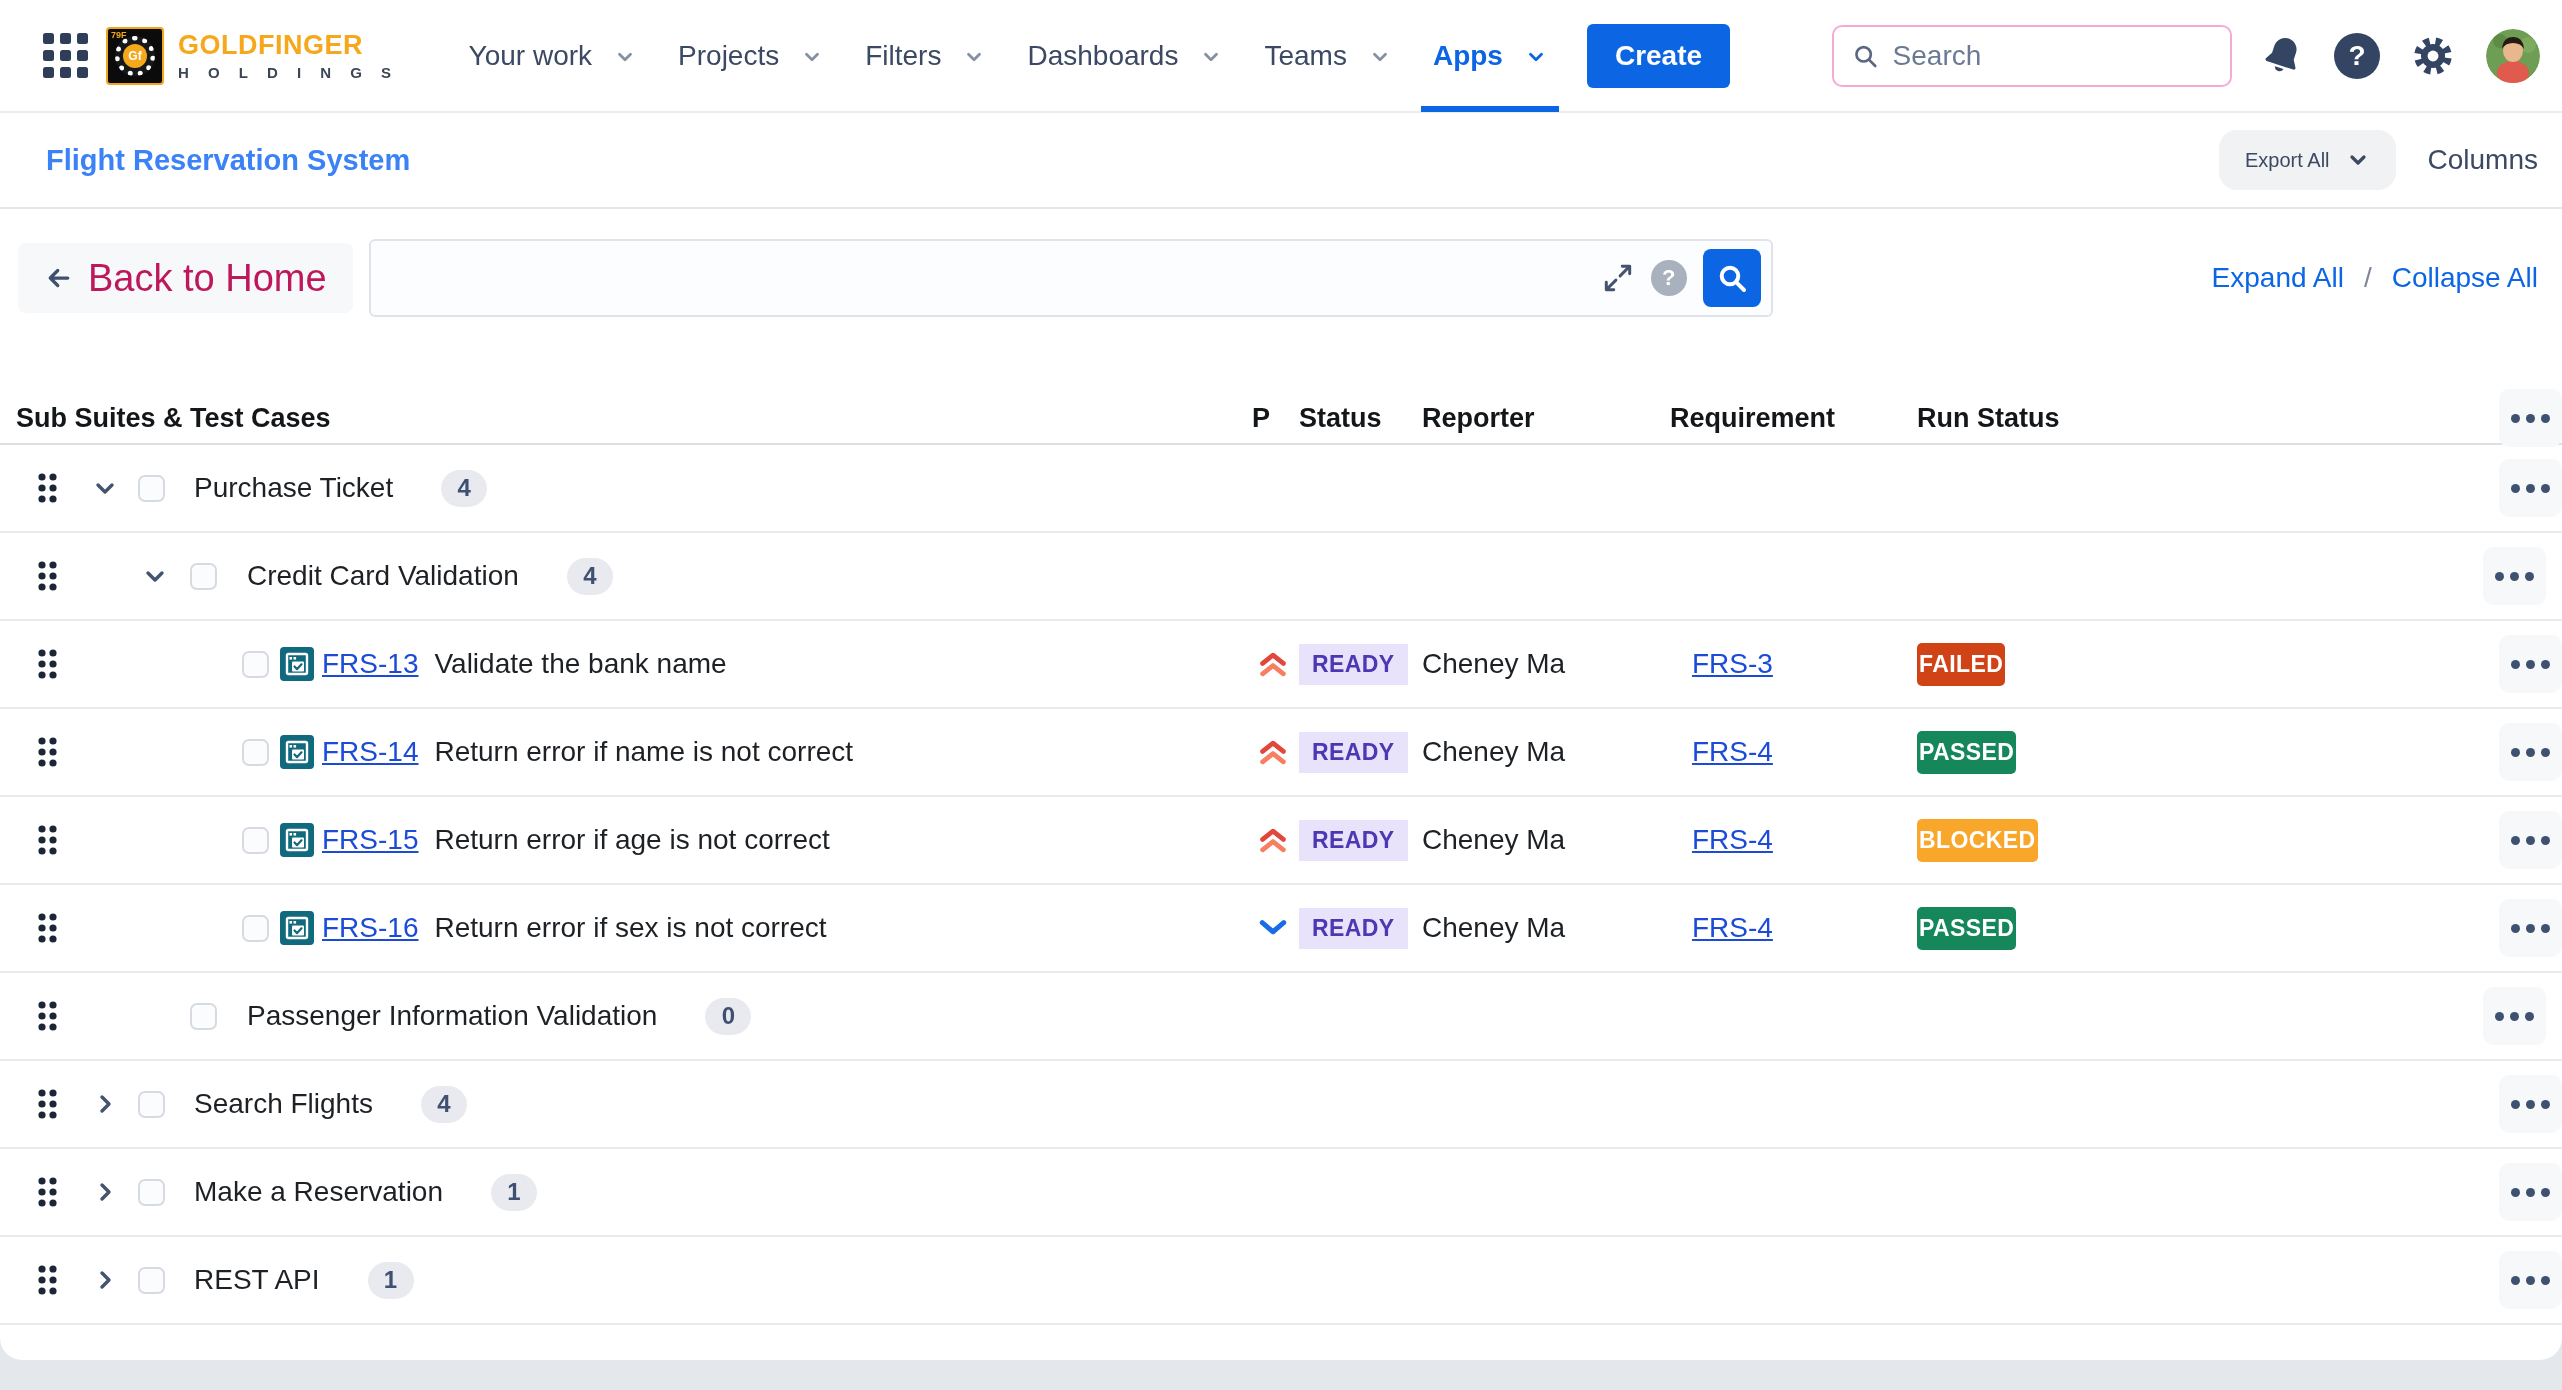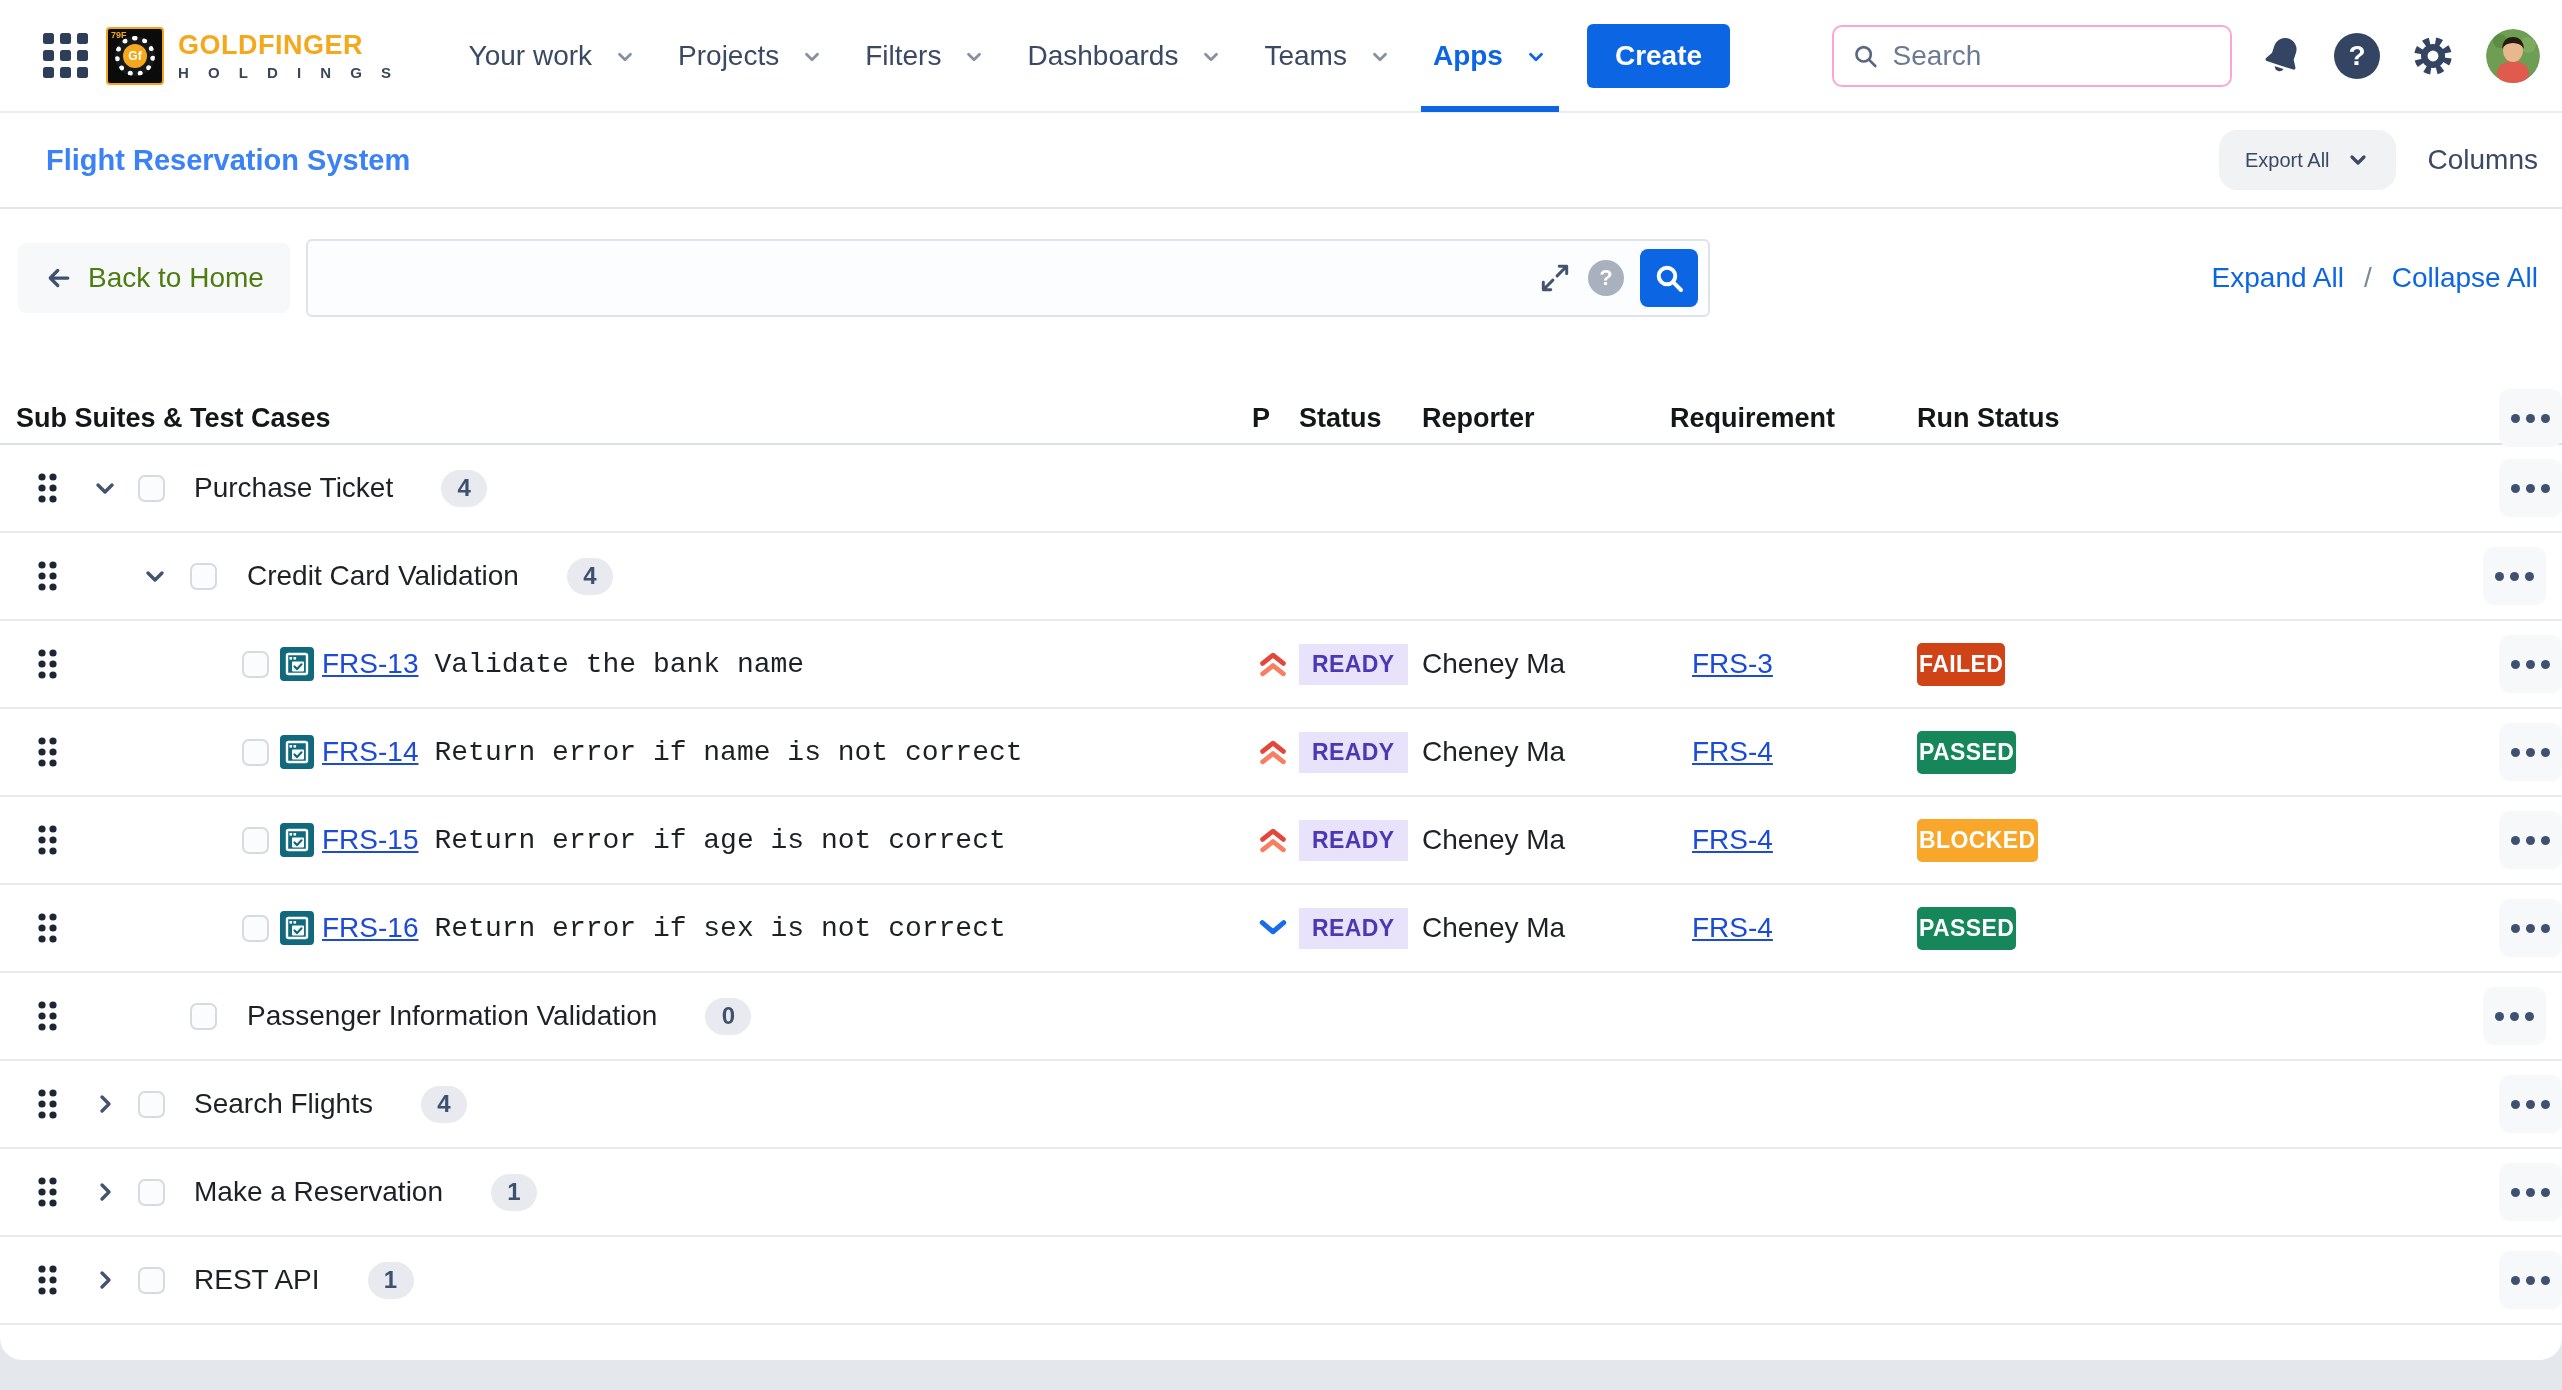--- a/index.html
+++ b/index.html
@@ -48,21 +48,21 @@
   .page-title { font-size:29px; font-weight:700; color:#3b82f6; }
   .export-btn { margin-left:auto; height:60px; padding:0 26px; background:#F1F2F4; border:none; border-radius:18px;
                 display:flex; align-items:center; gap:16px; font-size:20px; font-weight:500; color:#3B4963;
                 font-family:inherit; cursor:pointer; }
   .columns-btn { margin-left:32px; background:none; border:none; font-size:28px; font-weight:500; color:#3B4963;
                  font-family:inherit; cursor:pointer; }
 
   
   .toolbar { display:flex; align-items:center; padding:30px 24px 0 18px; }
   .back-btn { height:70px; padding:0 26px; background:#F7F8F9; border:none; border-radius:8px; display:flex;
-              align-items:center; gap:14px; font-size:28px; font-weight:500; color:#4d7c0f; font-family:inherit; cursor:pointer; }
+              align-items:center; gap:14px; font-size:38px; font-weight:500; color:#be185d; font-family:inherit; cursor:pointer; }
   .filter-box { margin-left:16px; width:1404px; height:78px; background:#FCFDFE; border:2px solid #E0E3E9;
                 border-radius:6px; display:flex; align-items:center; padding:0 10px 0 18px; gap:16px; }
   .filter-box input { flex:1; border:none; outline:none; background:transparent; font-size:28px; font-family:inherit; color:#1D2125; }
   .qhelp { width:36px; height:36px; border-radius:50%; background:#A9B1BE; color:#fff; font-size:22px; font-weight:800;
            display:flex; align-items:center; justify-content:center; border:none; cursor:pointer; }
   .filter-search-btn { width:58px; height:58px; background:var(--accent); border:none; border-radius:8px;
                        display:flex; align-items:center; justify-content:center; cursor:pointer; }
   .tree-links { margin-left:auto; display:flex; align-items:center; font-size:28px; font-weight:500; }
   .tree-links a { color:var(--accent); text-decoration:none; cursor:pointer; }
   .tree-links .slash { color:#7D8799; margin:0 20px; font-weight:400; }
@@ -79,21 +79,21 @@
   .checkbox { flex:none; width:27px; height:27px; border:2px solid #D7DBE1; background:#FBFCFD; border-radius:7px; cursor:pointer; }
   .lvl1 .chev { margin-left:33px; }  .lvl1 .checkbox { margin-left:21px; }  .lvl1 .suite-label { margin-left:29px; }
   .lvl2 .chev { margin-left:83px; }  .lvl2 .checkbox { margin-left:23px; }  .lvl2 .suite-label { margin-left:30px; }
   .nochev .checkbox { margin-left:130px; }
   .lvl3 .checkbox { margin-left:182px; }
   .suite-label { font-size:28px; color:#1D2125; }
   .pill { margin-left:48px; height:37px; min-width:46px; padding:0 16px; border-radius:19px; background:#E9EAEF;
           color:#3F5170; font-size:24px; font-weight:700; display:inline-flex; align-items:center; justify-content:center; }
   .ticon { margin-left:11px; flex:none; }
   .key { margin-left:8px; font-size:28px; color:var(--link); text-decoration:underline; cursor:pointer; }
-  .ttl { margin-left:16px; font-size:28px; color:#1D2125;font-family:Liberation Mono, monospace; }
+  .ttl { margin-left:16px; font-size:28px; color:#1D2125; }
   .pcell svg { margin-left:6px; }
   .badge-ready { background:var(--ready-bg); color:var(--ready-text); font-size:23px; font-weight:800;
                  letter-spacing:.4px; padding:7px 13px; border-radius:0; }
   .rep { font-size:28px; color:#1D2125; }
   .req a { margin-left:22px; font-size:28px; color:var(--link); text-decoration:underline; cursor:pointer; }
   .run { color:#fff; font-size:23px; font-weight:800; letter-spacing:.4px; padding:8px 2px; border-radius:5px; }
   .run-failed { background:var(--failed); }
   .run-passed { background:var(--passed); }
   .run-blocked { background:var(--blocked); }
   .more { justify-content:flex-end; }

